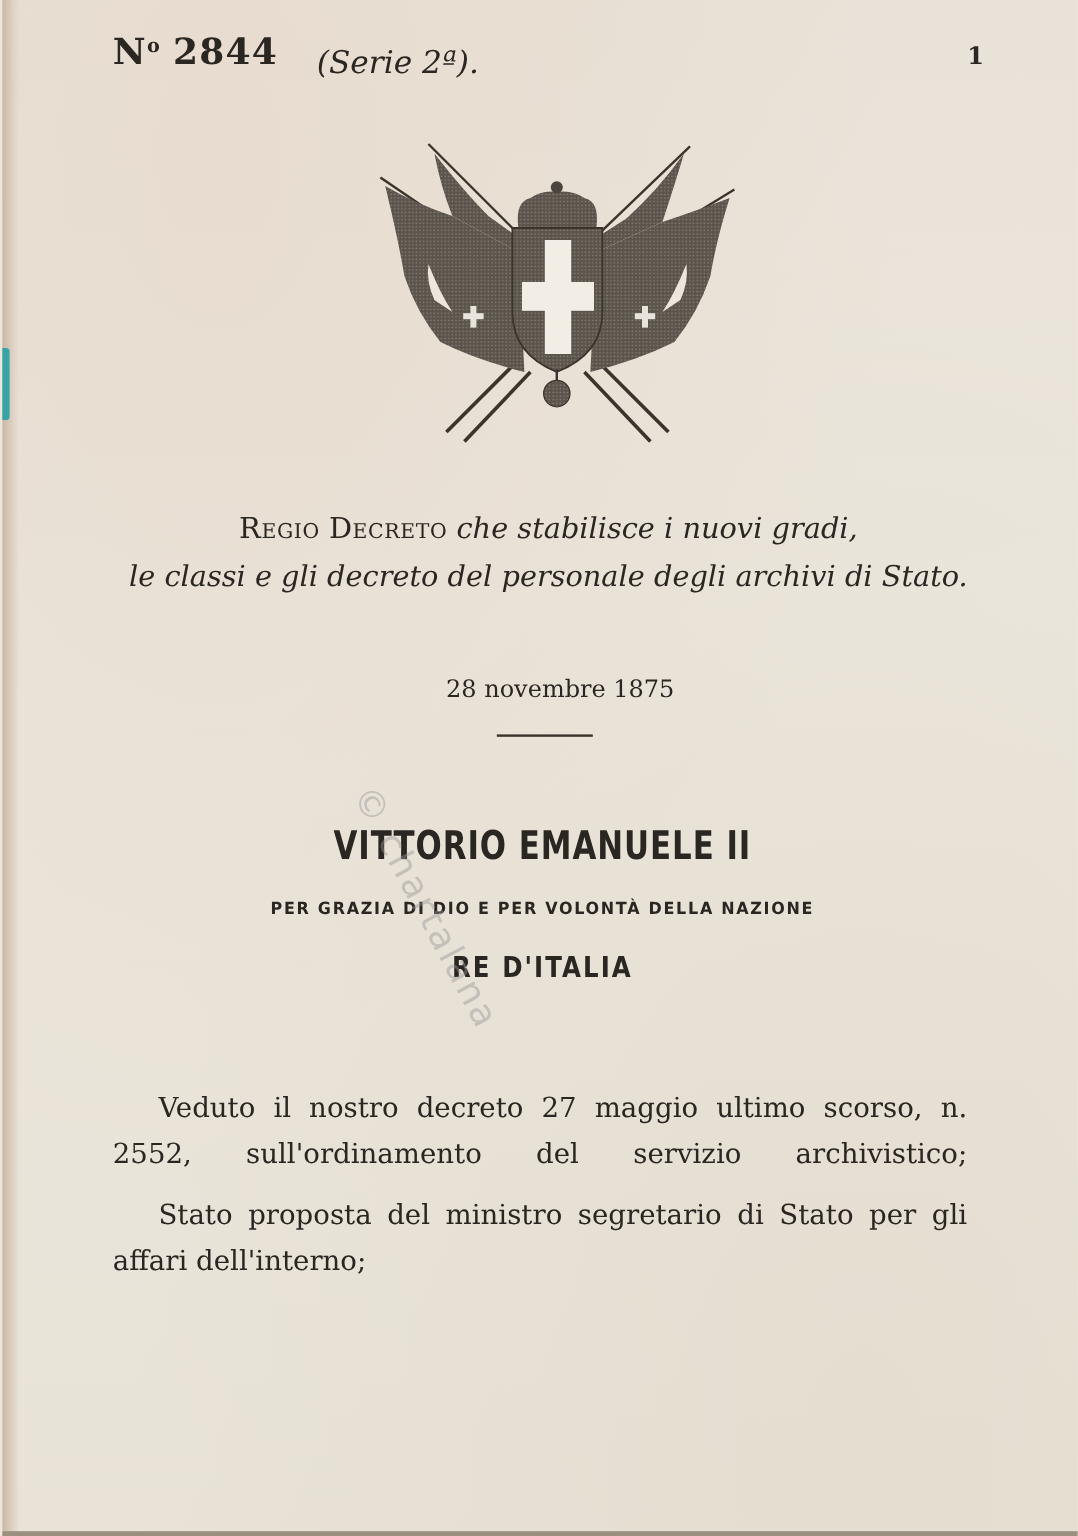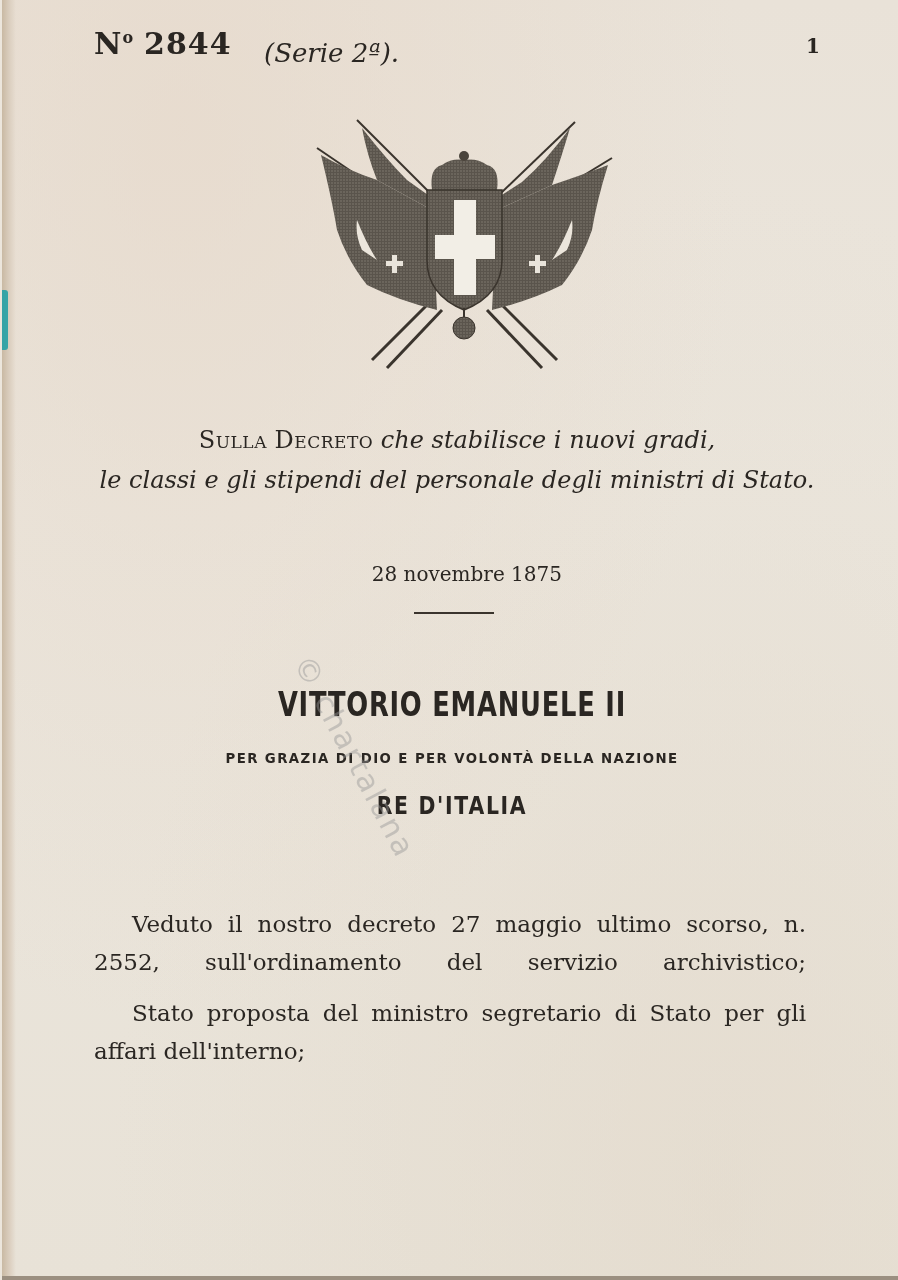--- a/index.html
+++ b/index.html
@@ -137,25 +137,25 @@
       <rect x="228" y="145" width="5" height="18" fill="#e9e4db"></rect>
       <rect x="222" y="151" width="17" height="5" fill="#e9e4db"></rect>
 
       <circle cx="157" cy="218" r="11" fill="url(#hatch)" stroke="#3a342d" stroke-width="1"></circle>
       <line x1="157" y1="198" x2="157" y2="207" stroke="#3a342d" stroke-width="2"></line>
     </svg>
   </div>
 
   <div class="title-block">
     <div class="title-line">
-      <span class="smallcaps">Sulla</span>
+      <span class="smallcaps">Regio</span>
       <span class="smallcaps">Decreto</span>
       <span class="ital">che stabilisce i nuovi gradi,</span>
     </div>
-    <div class="title-line ital">le classi e gli stipendi del personale degli ministri di Stato.</div>
+    <div class="title-line ital">le classi e gli decreto del personale degli archivi di Stato.</div>
   </div>
 
   <div class="date">28 novembre 1875</div>
   <div class="rule"></div>
 
   <div class="king">VITTORIO EMANUELE II</div>
   <div class="grace">PER GRAZIA DI DIO E PER VOLONTÀ DELLA NAZIONE</div>
   <div class="re-italia">RE D'ITALIA</div>
 
   <div class="body-text">

